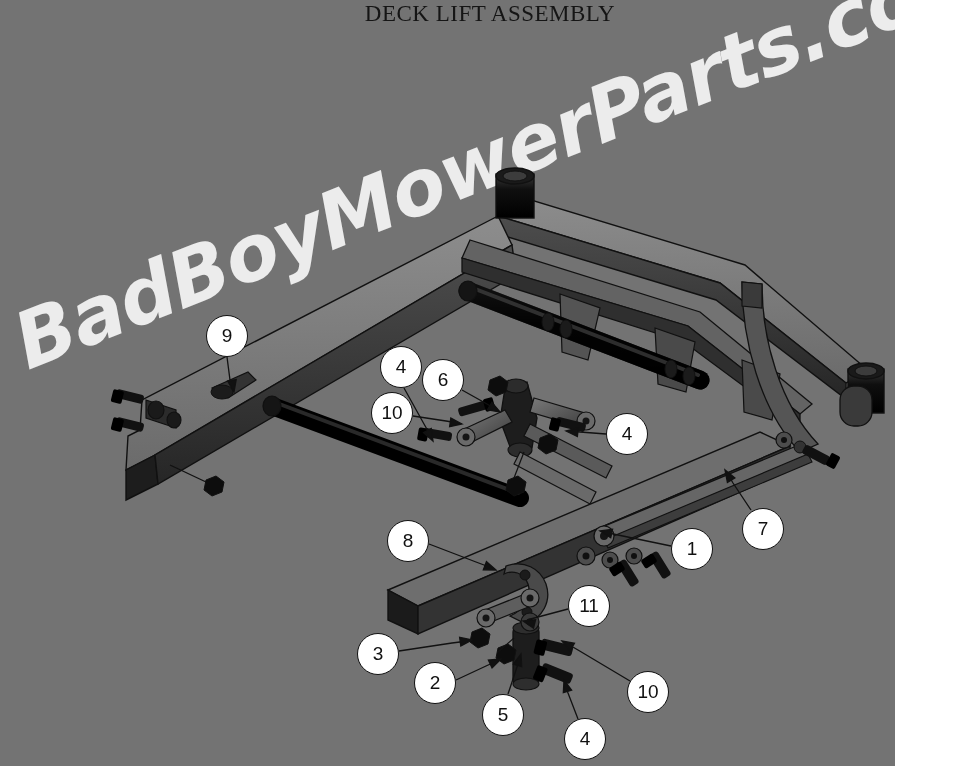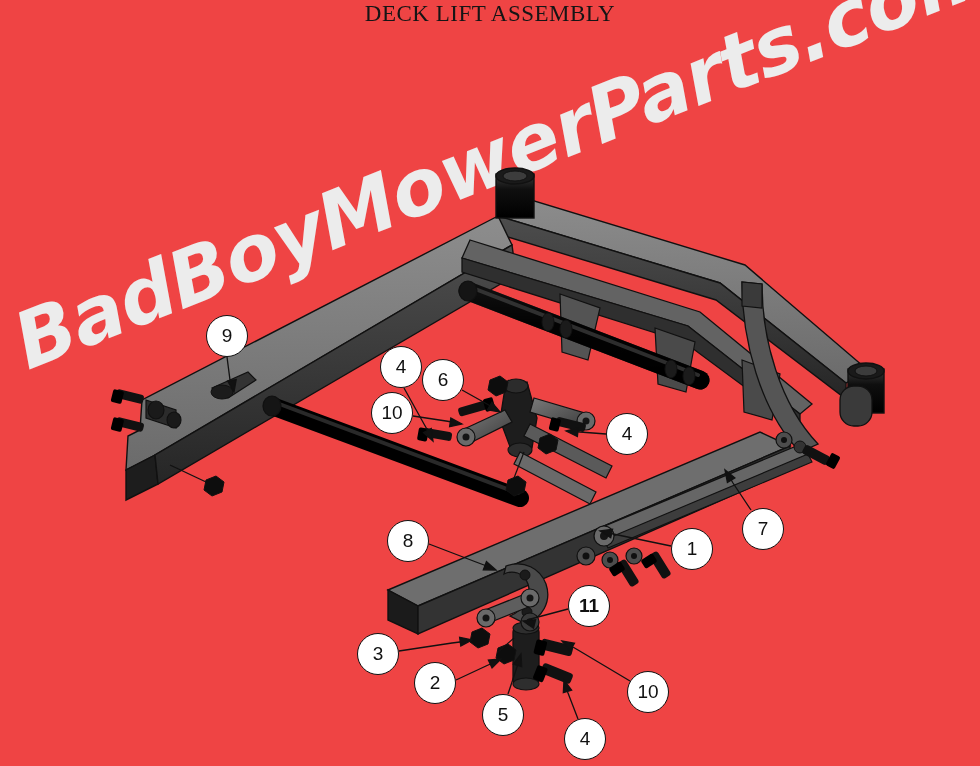--- a/index.html
+++ b/index.html
@@ -10,23 +10,23 @@
   }
   body {
     width: 980px;
     height: 766px;
     overflow: hidden;
     font-family: "Liberation Sans", sans-serif;
     position: relative;
   }
   #page {
     position: relative;
-    width: 980px;
+    width: 895px;
     height: 766px;
-    background: #ef4444;
+    background: #737373;
     overflow: hidden;
   }
   
   #diagram-title {
     position: absolute;
     top: 0px;
     left: 0px;
     width: 980px;
     text-align: center;
     font-family: "Liberation Serif", "DejaVu Serif", serif;
@@ -356,21 +356,21 @@
       </div>
       <div class="callout" style="left: 387px; top: 520px; width: 42px; height: 42px; line-height: 39px;">
         <span>8</span>
       </div>
       <div class="callout" style="left: 671px; top: 528px; width: 42px; height: 42px; line-height: 39px;">
         <span>1</span>
       </div>
       <div class="callout" style="left: 742px; top: 508px; width: 42px; height: 42px; line-height: 39px;">
         <span>7</span>
       </div>
-      <div class="callout" style="left: 568px; top: 585px; width: 42px; height: 42px; line-height: 39px; font-weight: bold;">
+      <div class="callout" style="left: 568px; top: 585px; width: 42px; height: 42px; line-height: 39px;">
         <span>11</span>
       </div>
       <div class="callout" style="left: 357px; top: 633px; width: 42px; height: 42px; line-height: 39px;">
         <span>3</span>
       </div>
       <div class="callout" style="left: 414px; top: 662px; width: 42px; height: 42px; line-height: 39px;">
         <span>2</span>
       </div>
       <div class="callout" style="left: 627px; top: 671px; width: 42px; height: 42px; line-height: 39px;">
         <span>10</span>

